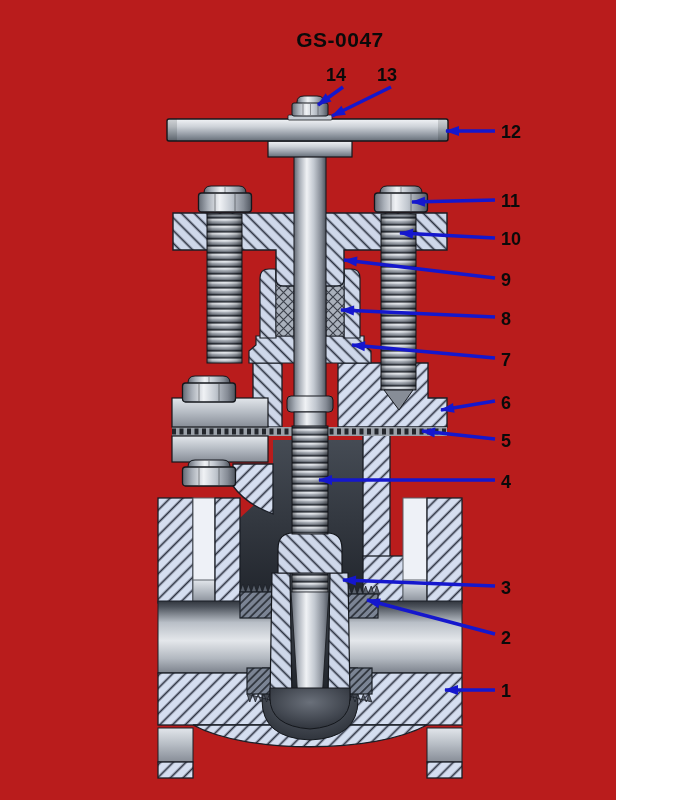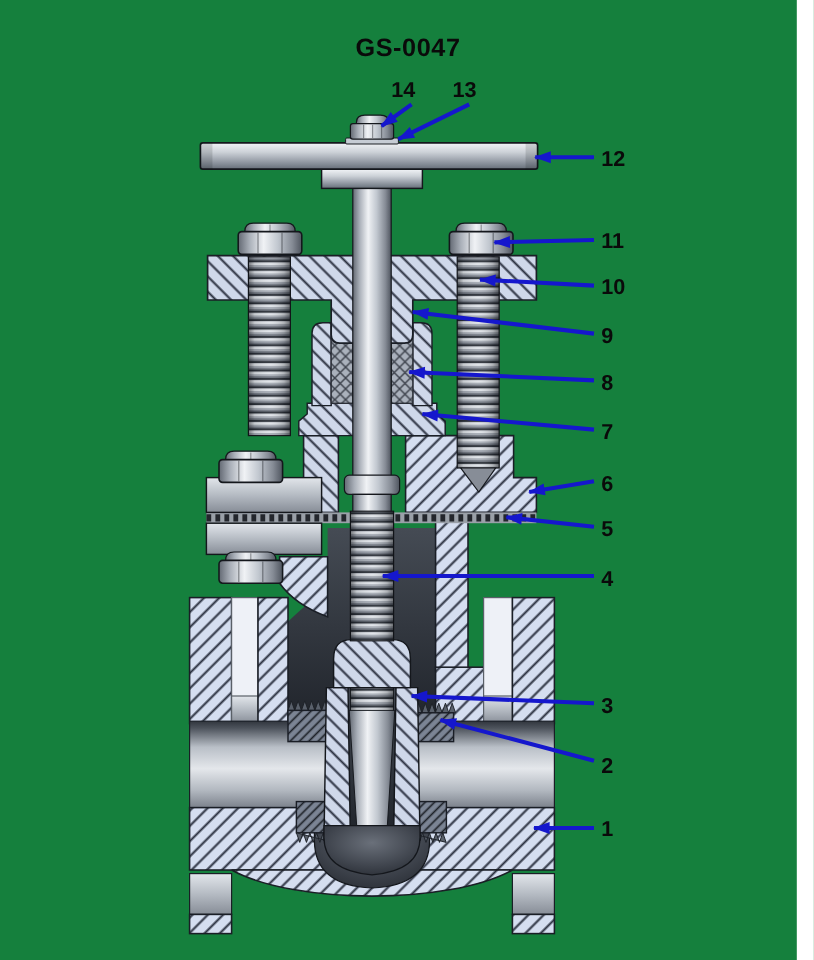--- a/index.html
+++ b/index.html
@@ -1,16 +1,16 @@
 <!DOCTYPE html>
 <html><head>
 <meta charset="utf-8">
 <style>
   html,body{margin:0;padding:0;background:#ffffff;}
-  .stage{position:relative;width:664px;height:800px;background:#15803d;overflow:hidden;}
+  .stage{position:relative;width:616px;height:800px;background:#b91c1c;overflow:hidden;}
   svg{display:block;}
   text{font-family:"Liberation Sans","DejaVu Sans",sans-serif;}
   .title-text{font-size:21px;font-weight:bold;letter-spacing:.5px;}
   .num{font-size:18px;font-weight:bold;}
 </style>
 </head>
 <body>
 
 <div class="stage">
 <svg width="678" height="800" viewBox="0 0 678 800">

